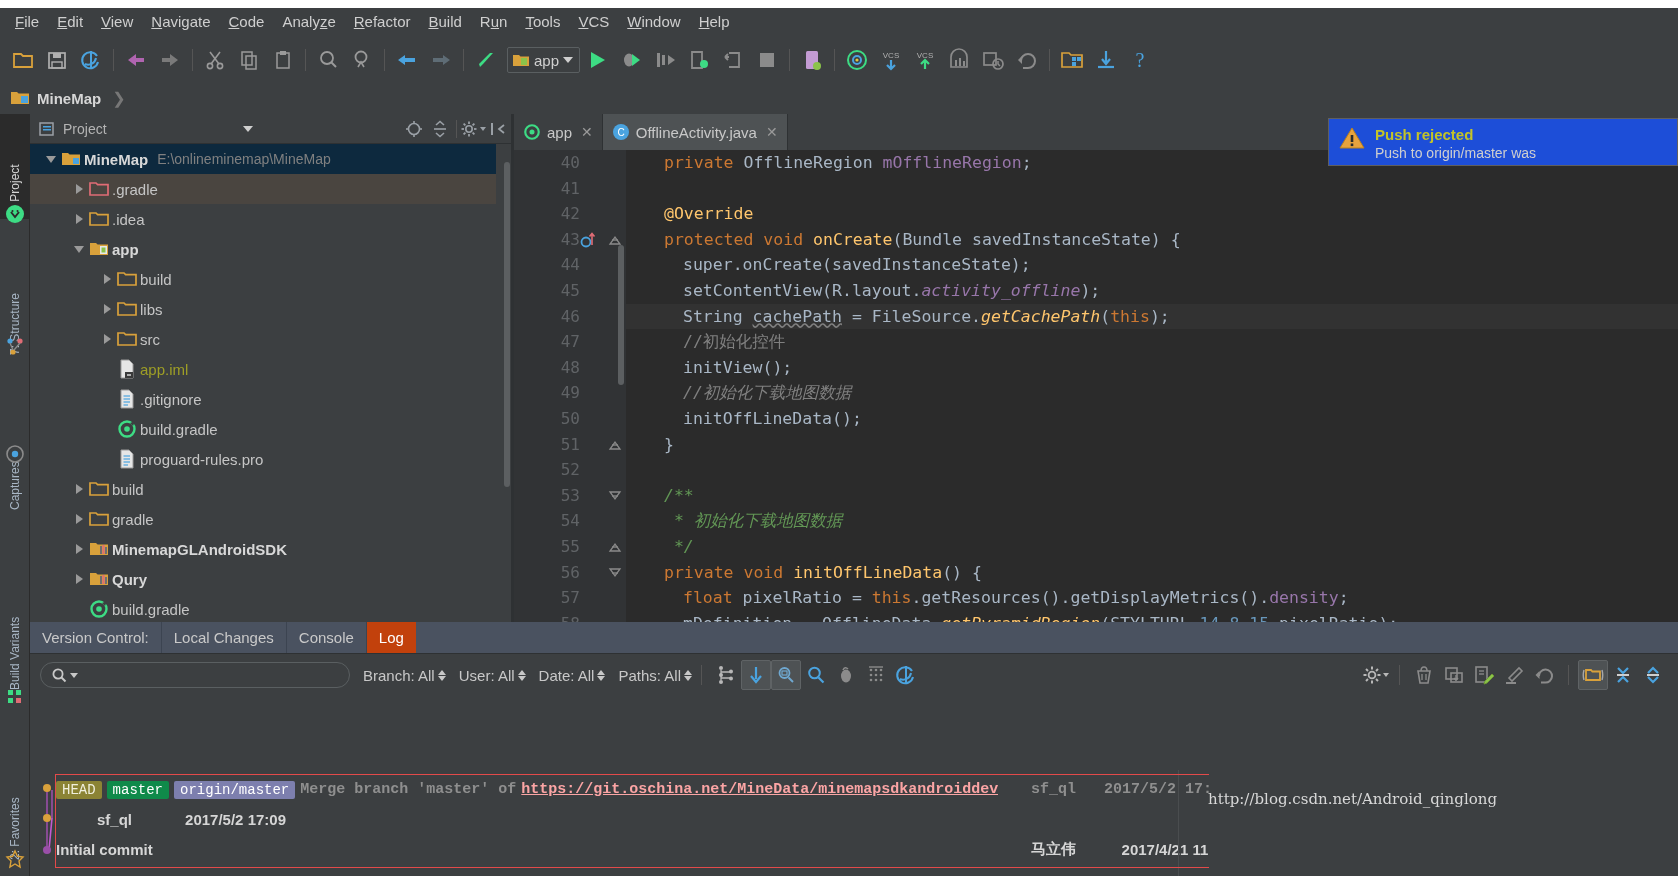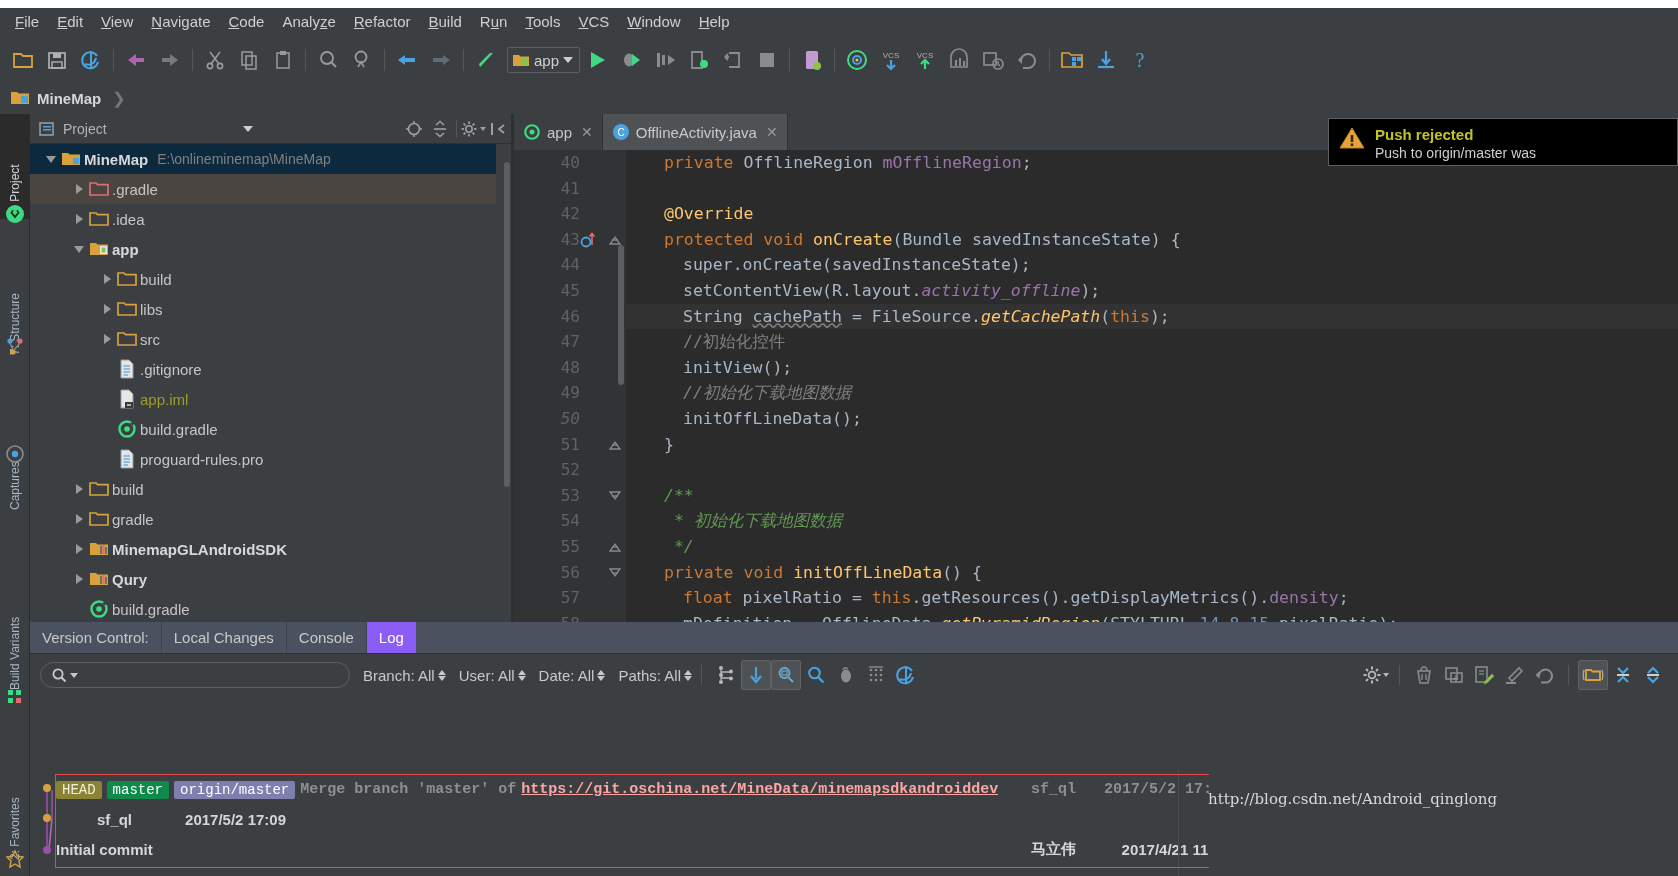--- a/index.html
+++ b/index.html
@@ -118,35 +118,35 @@
   .num  { color:#6897bb; }
   .ital { font-style:italic; }
   .wavy { text-decoration: underline; text-decoration-style: wavy; text-decoration-color:#808080; }
 
   .edscroll { position:absolute; left:104px; top:0; width:6px; height:472px; }
   .edscroll .thumb { position:absolute; left:0; top:95px; width:6px; height:140px; background:#5c5f61; border-radius:3px; }
 
   
   .balloon {
     position:absolute; left:1328px; top:118px; width:350px; height:48px;
-    background:#000000; border:1px solid #5f5f5f; display:flex; gap:10px;
+    background:#1d4ed8; border:1px solid #5f5f5f; display:flex; gap:10px;
     padding:7px 10px; align-items:flex-start;
   }
   .balloon .btitle { font-size:15px; font-weight:bold; color:#c3c328; line-height:18px; }
   .balloon .bbody  { font-size:14px; color:#cfcfcf; line-height:18px; white-space:nowrap; }
 
   
   .vcswin { position:absolute; left:30px; top:622px; width:1648px; height:254px; background:#3c3f41; }
   .vcstabs {
     height:32px; background:#4a5260; display:flex; align-items:stretch;
     border-bottom:1px solid #2e3133;
   }
   .vcstabs .tlabelmain { display:flex;align-items:center; padding:0 12px; font-size:15px; color:#c9c9c9; }
   .vtabbtn { display:flex;align-items:center; padding:0 12px; font-size:15px; color:#c9c9c9; border-left:1px solid #3c4451; }
-  .vtabbtn.sel { background:#8b5cf6; color:#ffffff; }
+  .vtabbtn.sel { background:#c2410c; color:#ffffff; }
 
   .vcsfilter { height:42px; background:#3c3f41; display:flex; align-items:center; padding:0 10px; gap:0; }
   .searchbox {
     width:310px; height:26px; border:1px solid #5a5f61; border-radius:13px;
     display:flex; align-items:center; padding-left:10px; gap:3px; background:#3c3f41;
   }
   .filt { font-size:15px; color:#c8c8c8; margin-left:13px; display:flex; align-items:center; gap:3px; white-space:nowrap; }
   .updown { display:inline-flex; flex-direction:column; gap:1px; }
   .updown i { width:0;height:0;border-left:4px solid transparent;border-right:4px solid transparent; display:block; }
   .updown i.u { border-bottom:5px solid #c8c8c8; }
@@ -595,40 +595,40 @@
               <path d="M1 3h6l1.6 1.6H19V15H1z" fill="none" stroke="#d9a13b" stroke-width="1.7"></path>
             </svg>
           </span>
           <span class="tlabel">src</span>
         </div>
         <div class="trow" style="padding-left: 68px;">
           <span class="tw"></span>
           <span class="ticon">
             <svg width="18" height="20" viewBox="0 0 18 20">
               <path d="M3 1h8l4 4v14H3z" fill="#e6e6e6" stroke="#9a9a9a" stroke-width="1"></path>
+              <rect x="7" y="13" width="8" height="6" fill="#3a3a3a"></rect>
+              <line x1="9" y1="16" x2="13" y2="16" stroke="#e6e6e6" stroke-width="1.4"></line>
+            </svg>
+          </span>
+          <span class="tlabel yellowtxt">app.iml</span>
+        </div>
+        <div class="trow" style="padding-left: 68px;">
+          <span class="tw"></span>
+          <span class="ticon">
+            <svg width="18" height="20" viewBox="0 0 18 20">
+              <path d="M3 1h8l4 4v14H3z" fill="#e6e6e6" stroke="#9a9a9a" stroke-width="1"></path>
               <g stroke="#4aa3df" stroke-width="1.2">
                 <line x1="5.5" y1="7" x2="12" y2="7"></line>
                 <line x1="5.5" y1="10" x2="12" y2="10"></line>
                 <line x1="5.5" y1="13" x2="12" y2="13"></line>
                 <line x1="5.5" y1="16" x2="10" y2="16"></line>
               </g>
             </svg>
           </span>
           <span class="tlabel">.gitignore</span>
-        </div>
-        <div class="trow" style="padding-left: 68px;">
-          <span class="tw"></span>
-          <span class="ticon">
-            <svg width="18" height="20" viewBox="0 0 18 20">
-              <path d="M3 1h8l4 4v14H3z" fill="#e6e6e6" stroke="#9a9a9a" stroke-width="1"></path>
-              <rect x="7" y="13" width="8" height="6" fill="#3a3a3a"></rect>
-              <line x1="9" y1="16" x2="13" y2="16" stroke="#e6e6e6" stroke-width="1.4"></line>
-            </svg>
-          </span>
-          <span class="tlabel yellowtxt">app.iml</span>
         </div>
         <div class="trow" style="padding-left: 68px;">
           <span class="tw"></span>
           <span class="ticon">
             <svg width="20" height="20" viewBox="0 0 20 20">
               <circle cx="10" cy="10" r="7.5" fill="none" stroke="#3ddc84" stroke-width="2.4"></circle>
               <circle cx="10" cy="10" r="2.8" fill="#3ddc84"></circle>
               <path d="M13 4 L18 2 L16 7 Z" fill="#3c3f41"></path>
             </svg>
           </span>
@@ -777,21 +777,21 @@
         <div style="position: absolute; left: 94px; top: 82.8px; width: 14px; height: 14px;"><svg width="14" height="14" viewBox="0 0 14 14">
             <path d="M2 11 H12 L7 4 Z" fill="none" stroke="#8b8b8b" stroke-width="1.3"></path>
             <line x1="4" y1="7" x2="10" y2="7" stroke="#8b8b8b" stroke-width="1.3"></line>
           </svg></div>
         <div class="lnum" style="top: 102.4px; left: 0px;">44</div>
         <div class="lnum" style="top: 128px; left: 0px;">45</div>
         <div class="lnum" style="top: 153.6px; left: 0px;">46</div>
         <div class="lnum" style="top: 179.2px; left: 0px;">47</div>
         <div class="lnum" style="top: 204.8px; left: 0px;">48</div>
         <div class="lnum" style="top: 230.4px; left: 0px;">49</div>
-        <div class="lnum" style="top: 256px; left: 0px; font-style: italic;">50</div>
+        <div class="lnum" style="top: 256px; left: 0px;">50</div>
         <div class="lnum" style="top: 281.6px; left: 0px;">51</div>
         <div style="position: absolute; left: 94px; top: 287.6px; width: 14px; height: 14px;"><svg width="14" height="14" viewBox="0 0 14 14">
             <path d="M2 11 H12 L7 4 Z" fill="none" stroke="#8b8b8b" stroke-width="1.3"></path>
             <line x1="4" y1="7" x2="10" y2="7" stroke="#8b8b8b" stroke-width="1.3"></line>
           </svg></div>
         <div class="lnum" style="top: 307.2px; left: 0px;">52</div>
         <div class="lnum" style="top: 332.8px; left: 0px;">53</div>
         <div style="position: absolute; left: 94px; top: 338.8px; width: 14px; height: 14px;"><svg width="14" height="14" viewBox="0 0 14 14">
             <path d="M2 3 H12 L7 10 Z" fill="none" stroke="#8b8b8b" stroke-width="1.3"></path>
             <line x1="4" y1="7" x2="10" y2="7" stroke="#8b8b8b" stroke-width="1.3"></line>

